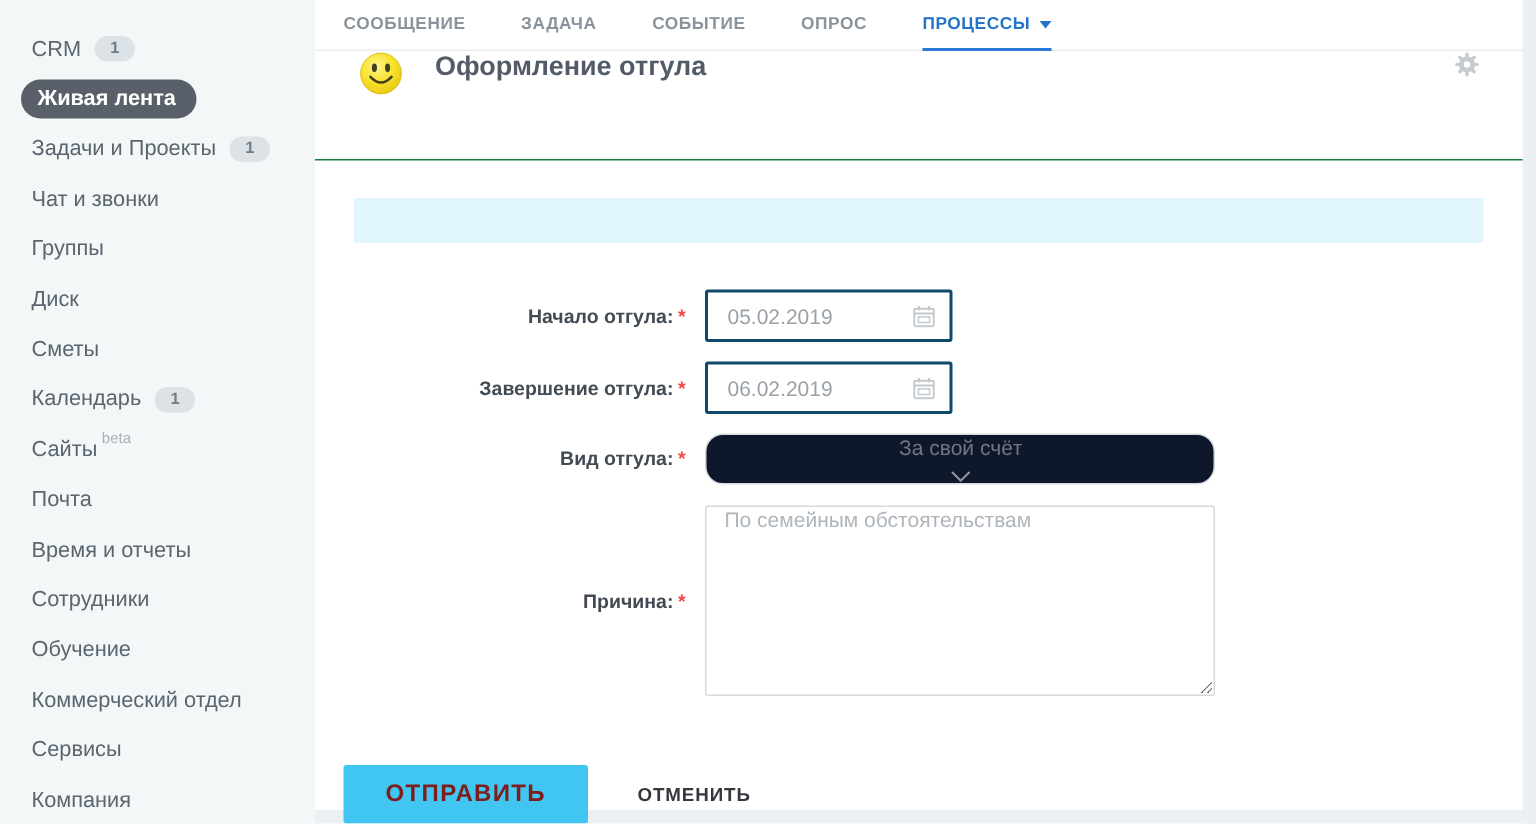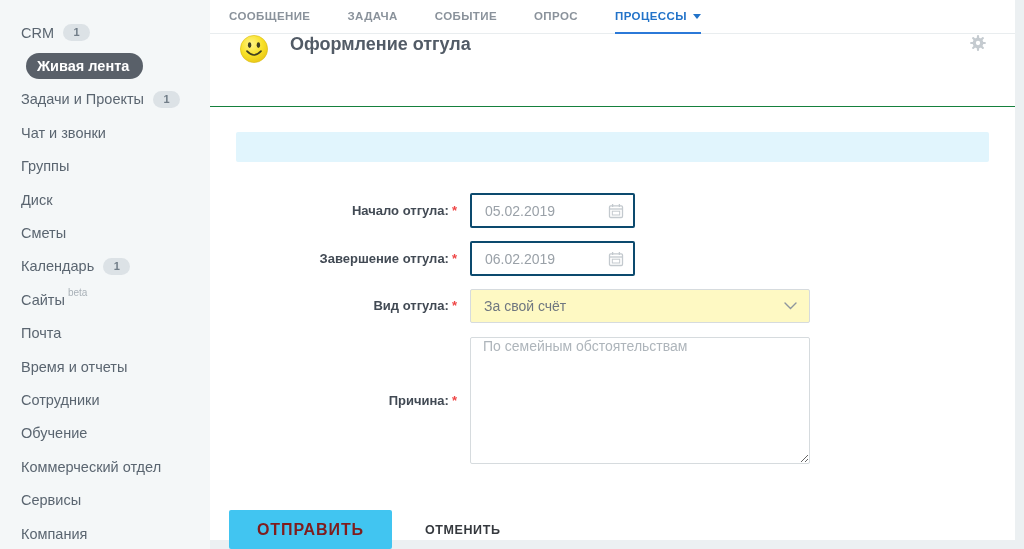--- a/index.html
+++ b/index.html
@@ -13,21 +13,21 @@
   
   .sidebar {
     position:absolute; left:0; top:0; width:210px; height:549px;
     background:#f4f7f8; padding-top:16px;
   }
   .side-item {
     height:33.4px; display:flex; align-items:center;
     padding-left:21px; font-size:14.5px; color:#5a6570;
     cursor:pointer; white-space:nowrap;
   }
-  .side-item.active-row { padding-left:16px; }
+  .side-item.active-row { padding-left:4px; }
   .active-pill {
     margin-left:10px; height:26px; display:inline-flex; align-items:center;
     background:#596069; color:#ffffff; font-weight:bold;
     border-radius:14px; padding:0 14px 0 11px; font-size:14.5px;
   }
   .badge {
     margin-left:9px; height:17px; min-width:27px; padding:0 6px;
     background:#dce2e6; color:#717d88; font-size:11px; line-height:17px;
     border-radius:9px; text-align:center; font-weight:bold;
   }
@@ -86,23 +86,23 @@
 
   .date-wrap { position:relative; width:165px; height:35px; }
   .date-input {
     width:165px; height:35px; border:2px solid #0c4a6e; border-radius:2px;
     padding:0 34px 0 13px; font-size:14px; color:#9aa1a8;
     font-family:"Liberation Sans", sans-serif; background:#fff; outline:none;
   }
   .cal-icon { position:absolute; right:11px; top:10px; cursor:pointer; }
 
   .select-box {
-    width:340px; height:34px; border:1px solid #d6dbde; border-radius:2px;
+    width:340px; height:34px; border:1px solid #d6dbde; border-radius:12px;
     display:flex; align-items:center; padding:0 12px 0 13px;
-    font-size:14px; color:#6f7780; cursor:pointer; background:#fef9c3;
+    font-size:14px; color:#6f7780; cursor:pointer; background:#0f172a;flex-direction:column;
   }
   .select-box .sel-text { flex:1 1 auto; }
 
   .reason-textarea {
     width:340px; height:127px; border:1px solid #d6dbde; border-radius:2px;
     padding:0 12px; font-size:14px; color:#555d66; resize:both;
     font-family:"Liberation Sans", sans-serif; outline:none;
   }
   .reason-textarea::placeholder { color:#aeb5bb; opacity:1; }
 

